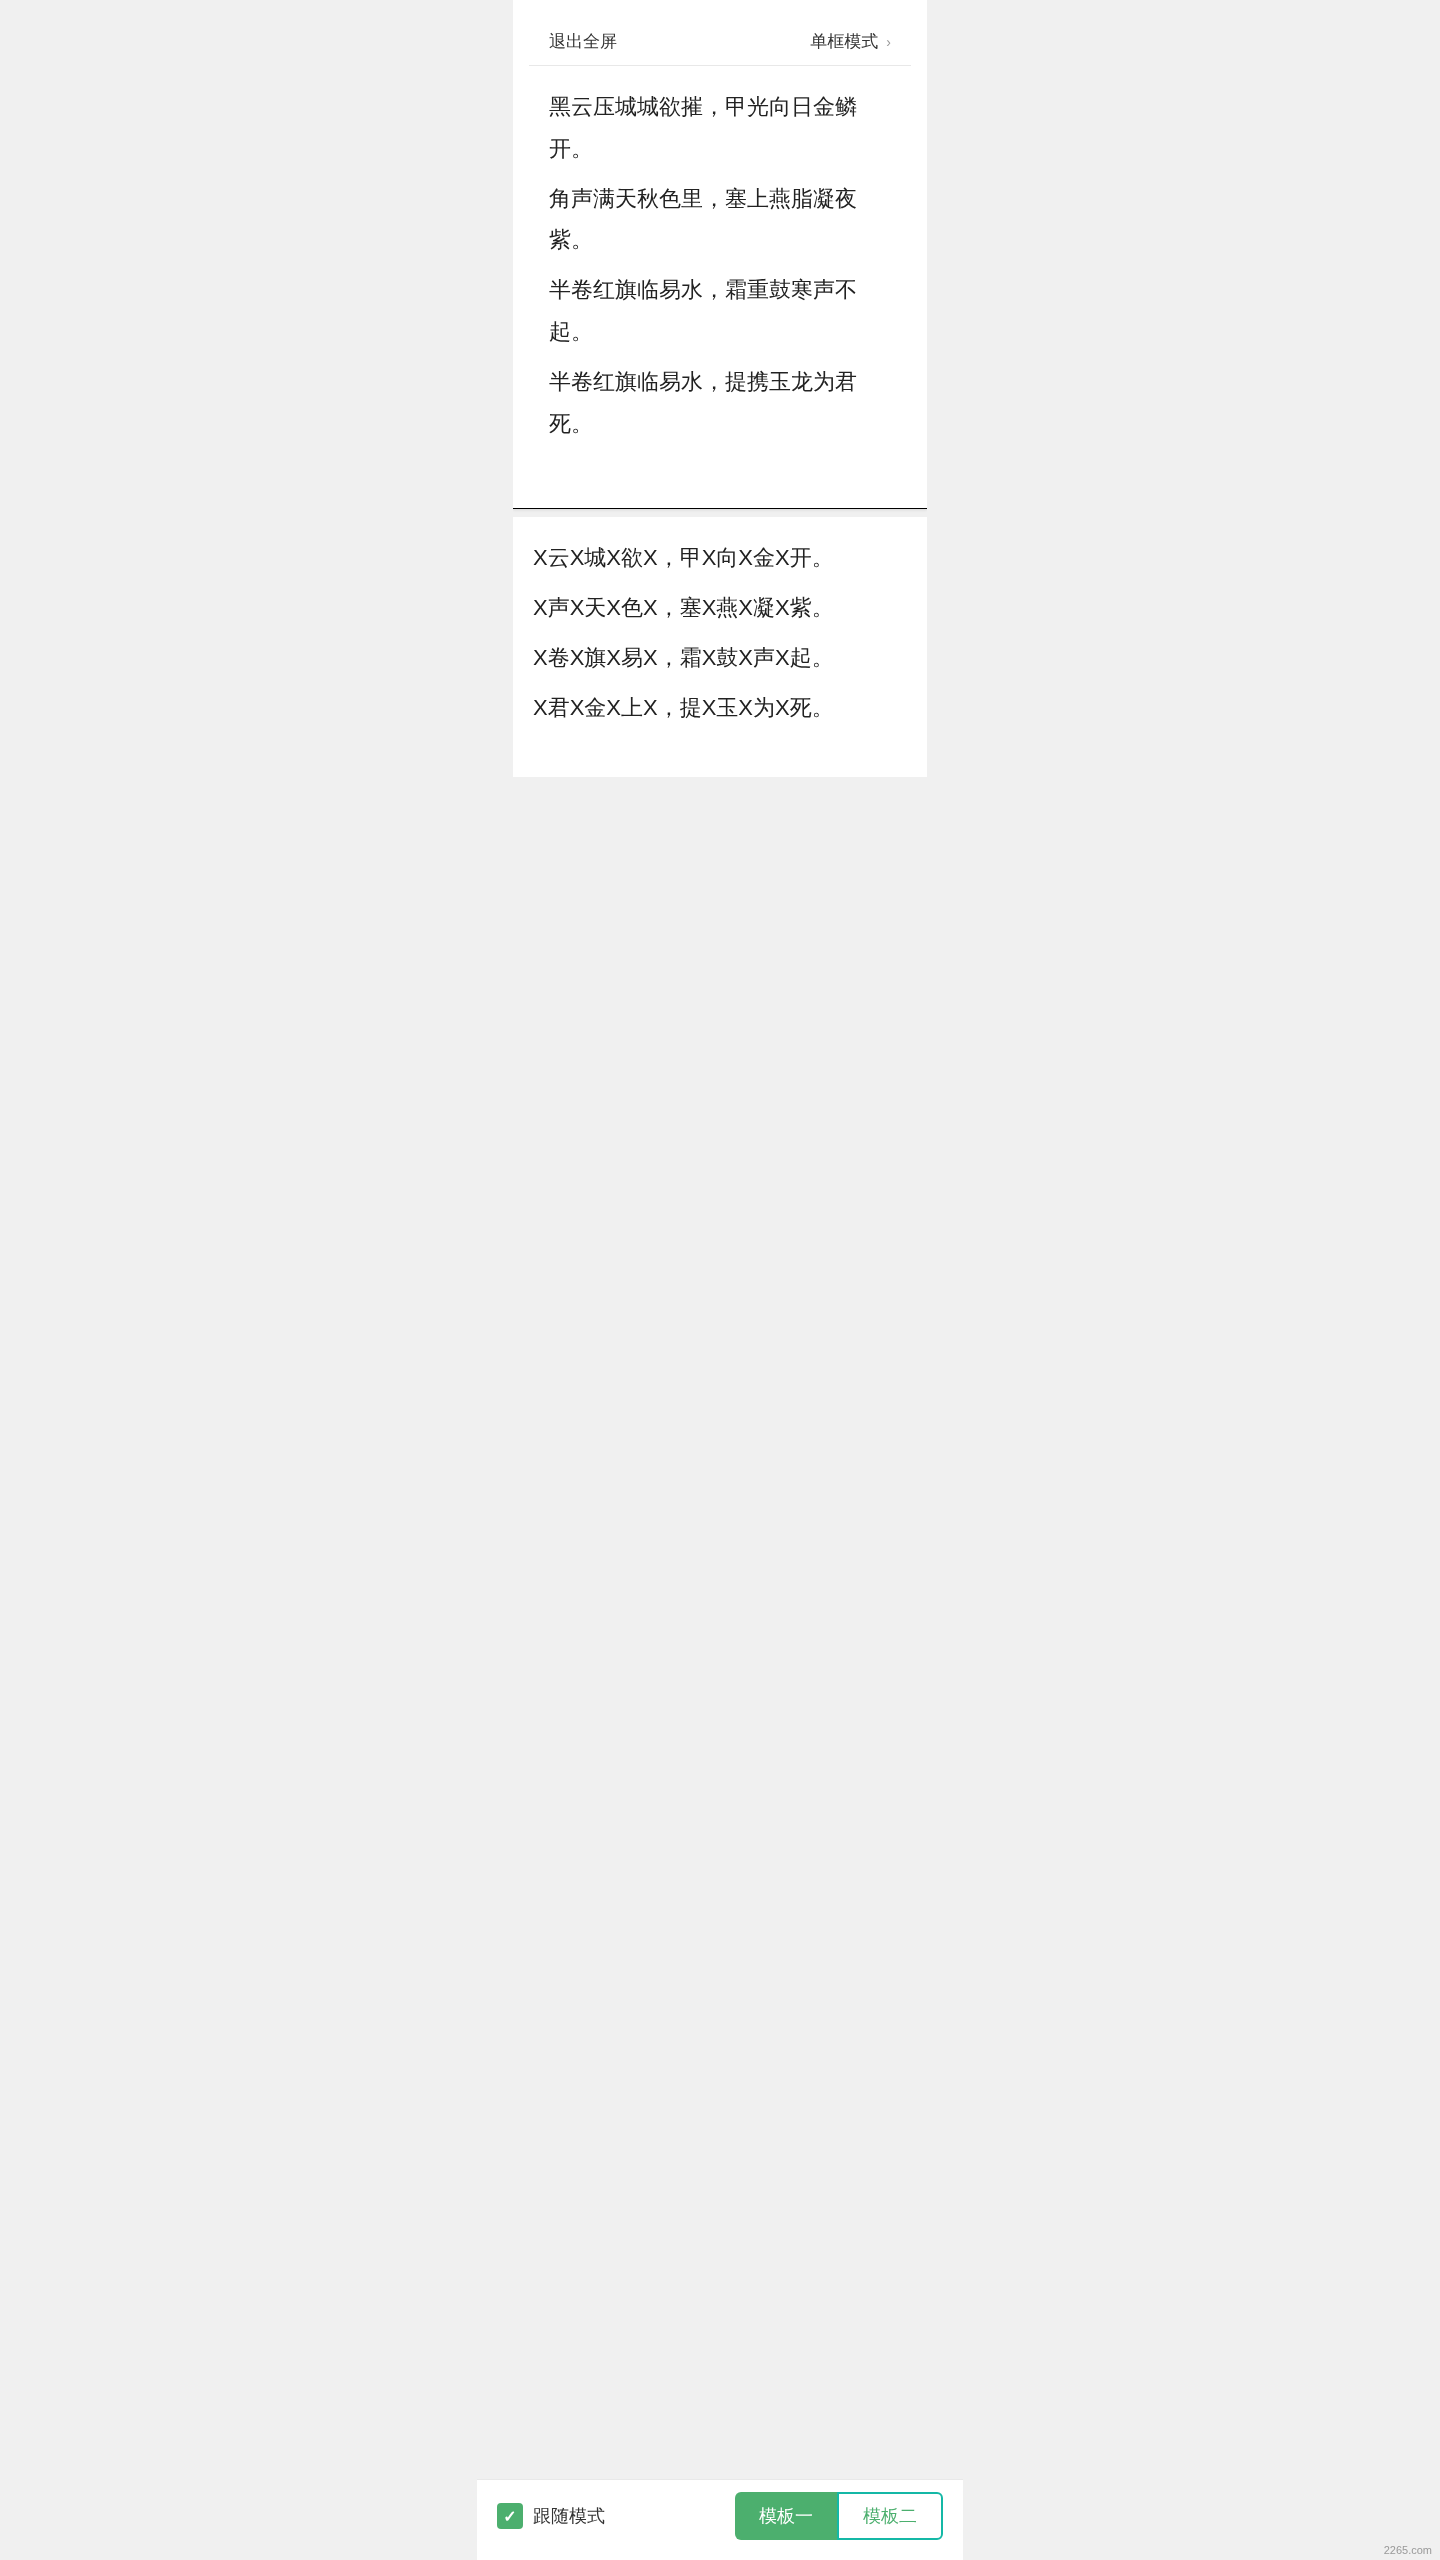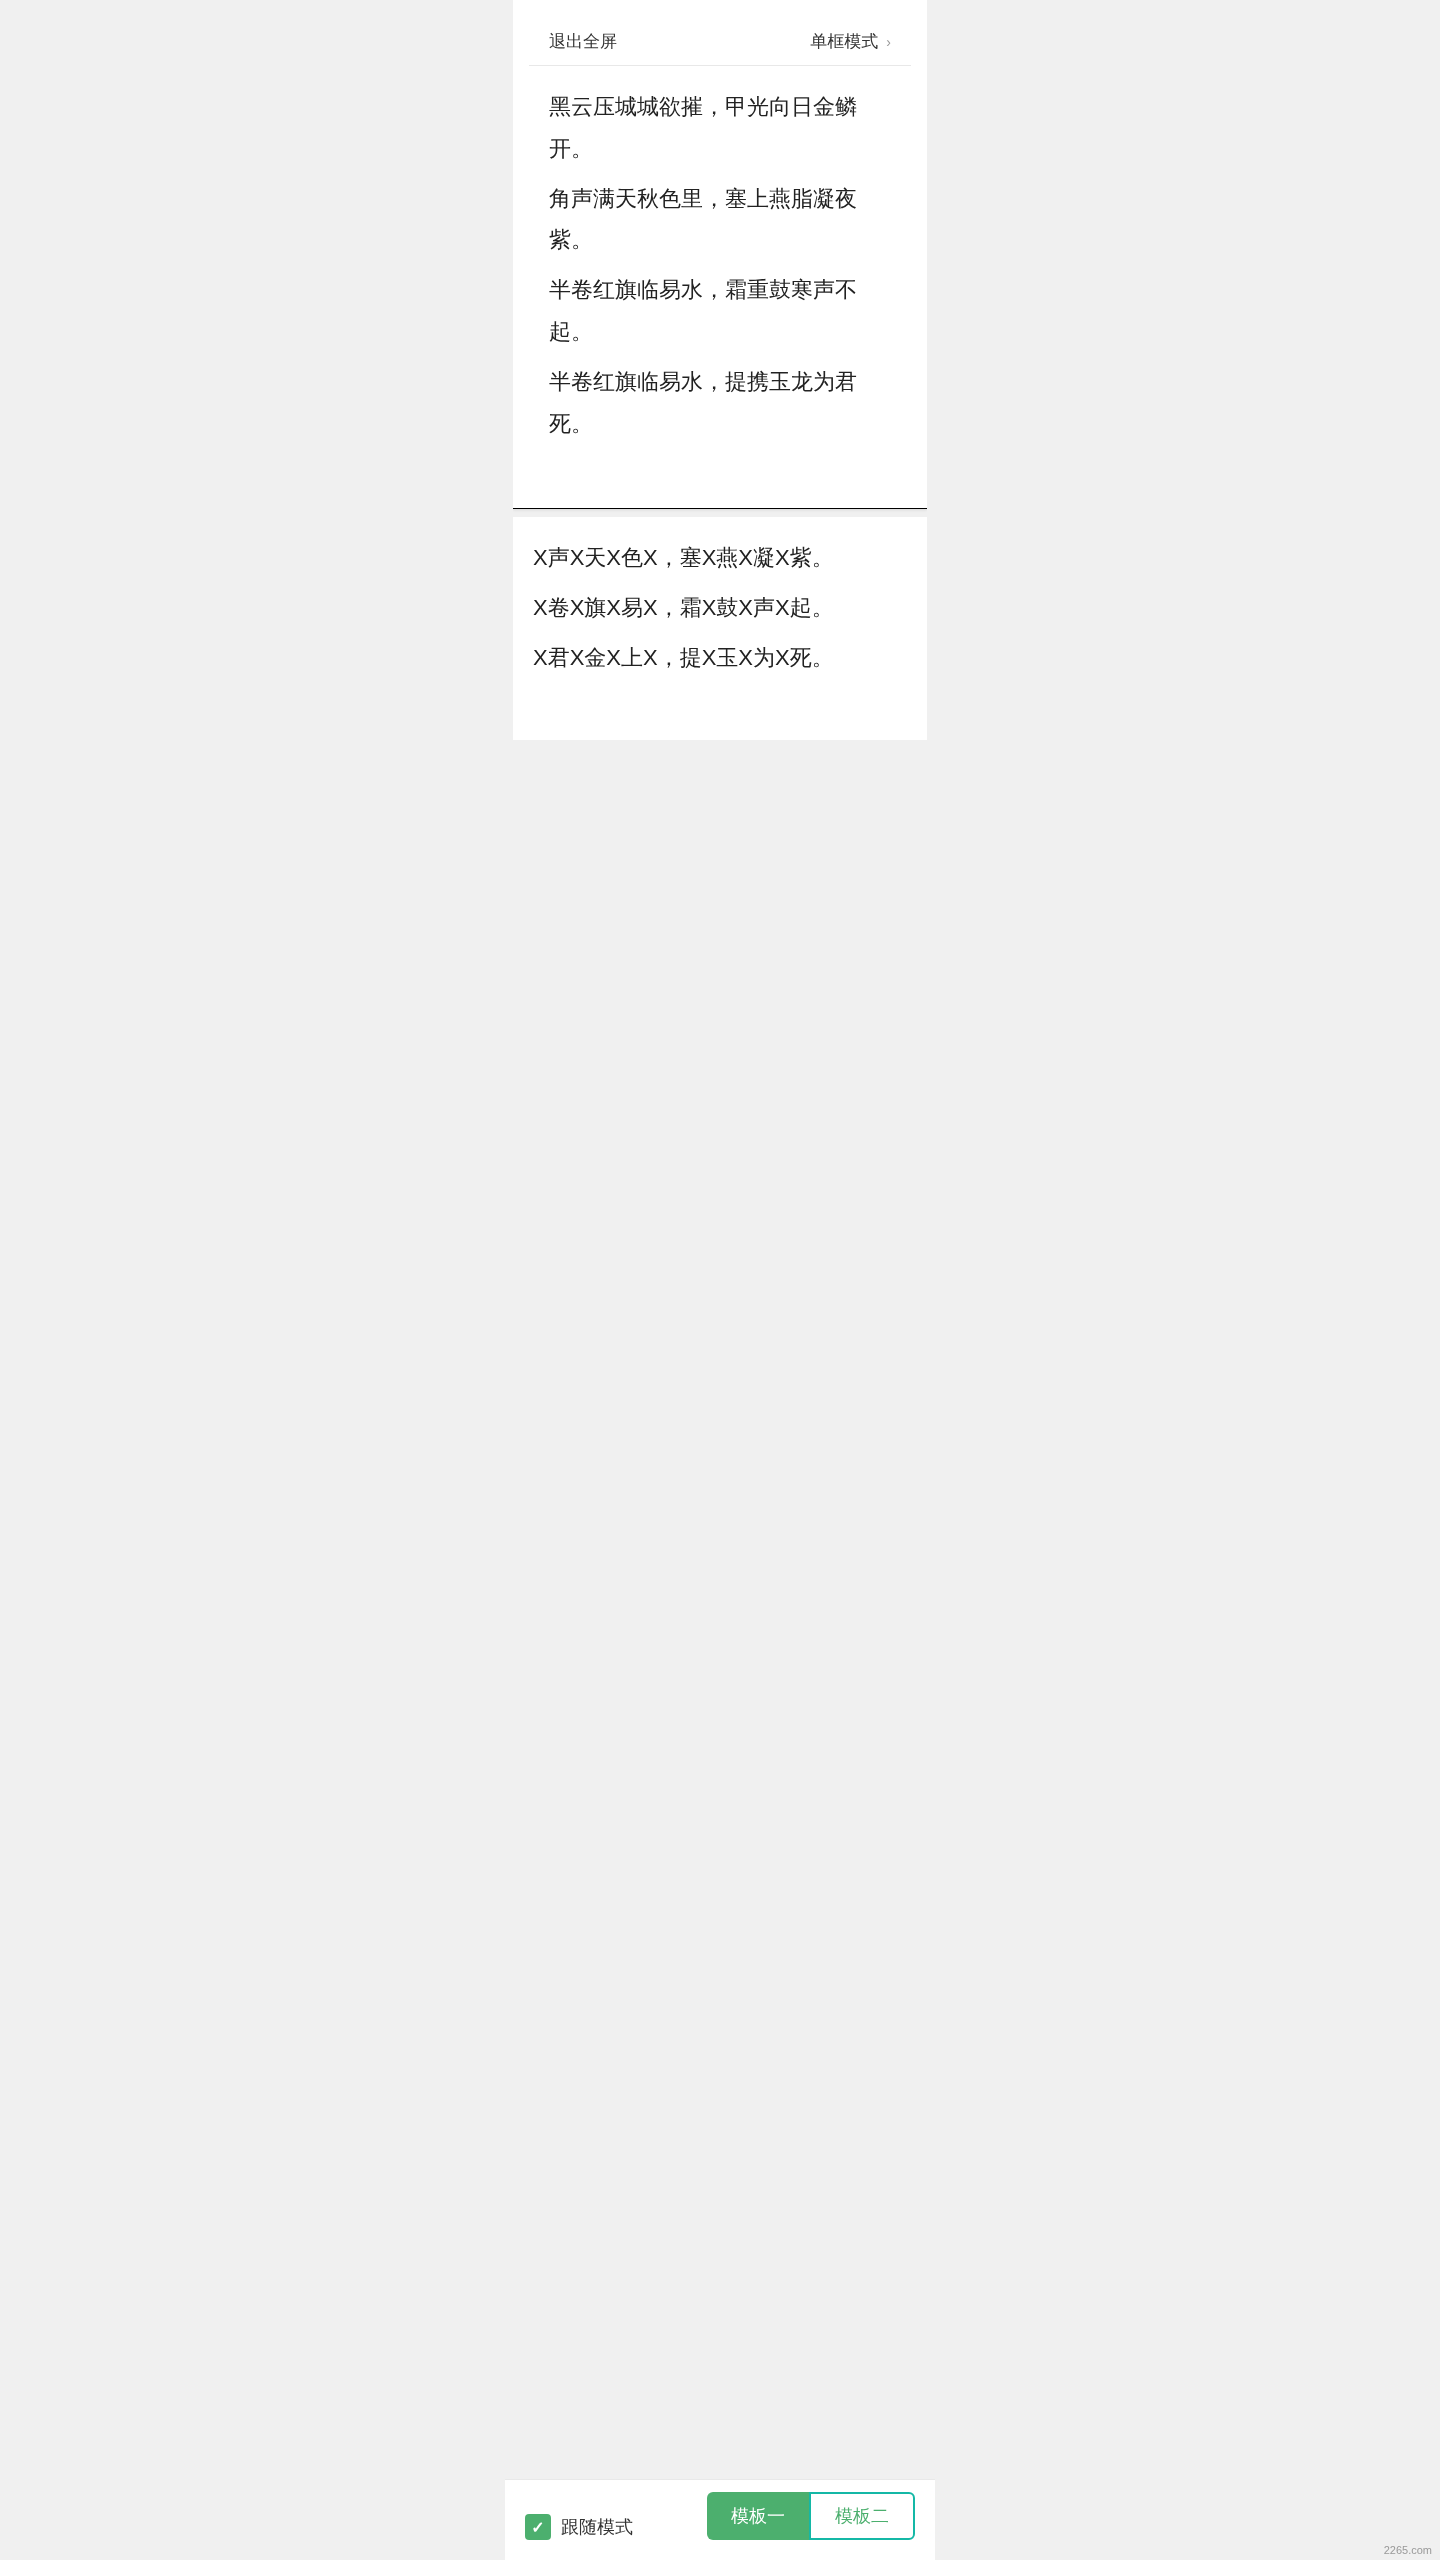--- a/index.html
+++ b/index.html
@@ -78,25 +78,25 @@
       color: #222222;
       line-height: 1.9;
       margin-bottom: 8px;
     }
 
     .bottom-footer {
       position: fixed;
       bottom: 0;
       left: 50%;
       transform: translateX(-50%);
-      width: 430px;
+      width: 486px;
       background: #ffffff;
       border-top: 1px solid #e8e8e8;
       display: flex;
-      align-items: flex-end;
+      align-items: center;
       justify-content: space-between;
       padding: 12px 20px 20px 20px;
       gap: 36px;
     }
 
     .follow-mode {
       display: flex;
       align-items: center;
       gap: 10px;
     }
@@ -170,20 +170,21 @@
   </div>
   <div class="poem-content">
     <div class="poem-line">黑云压城城欲摧，甲光向日金鳞开。</div>
     <div class="poem-line">角声满天秋色里，塞上燕脂凝夜紫。</div>
     <div class="poem-line">半卷红旗临易水，霜重鼓寒声不起。</div>
     <div class="poem-line">半卷红旗临易水，提携玉龙为君死。</div>
   </div>
 </div>
 
 <div class="bottom-panel">
+  <div class="masked-line">X云X城X欲X，甲X向X金X开。</div>
   <div class="masked-line">X声X天X色X，塞X燕X凝X紫。</div>
   <div class="masked-line">X卷X旗X易X，霜X鼓X声X起。</div>
   <div class="masked-line">X君X金X上X，提X玉X为X死。</div>
 </div>
 
 <div class="bottom-footer">
   <div class="follow-mode">
     <div class="checkbox-checked"></div>
     <span class="follow-mode-label">跟随模式</span>
   </div>

